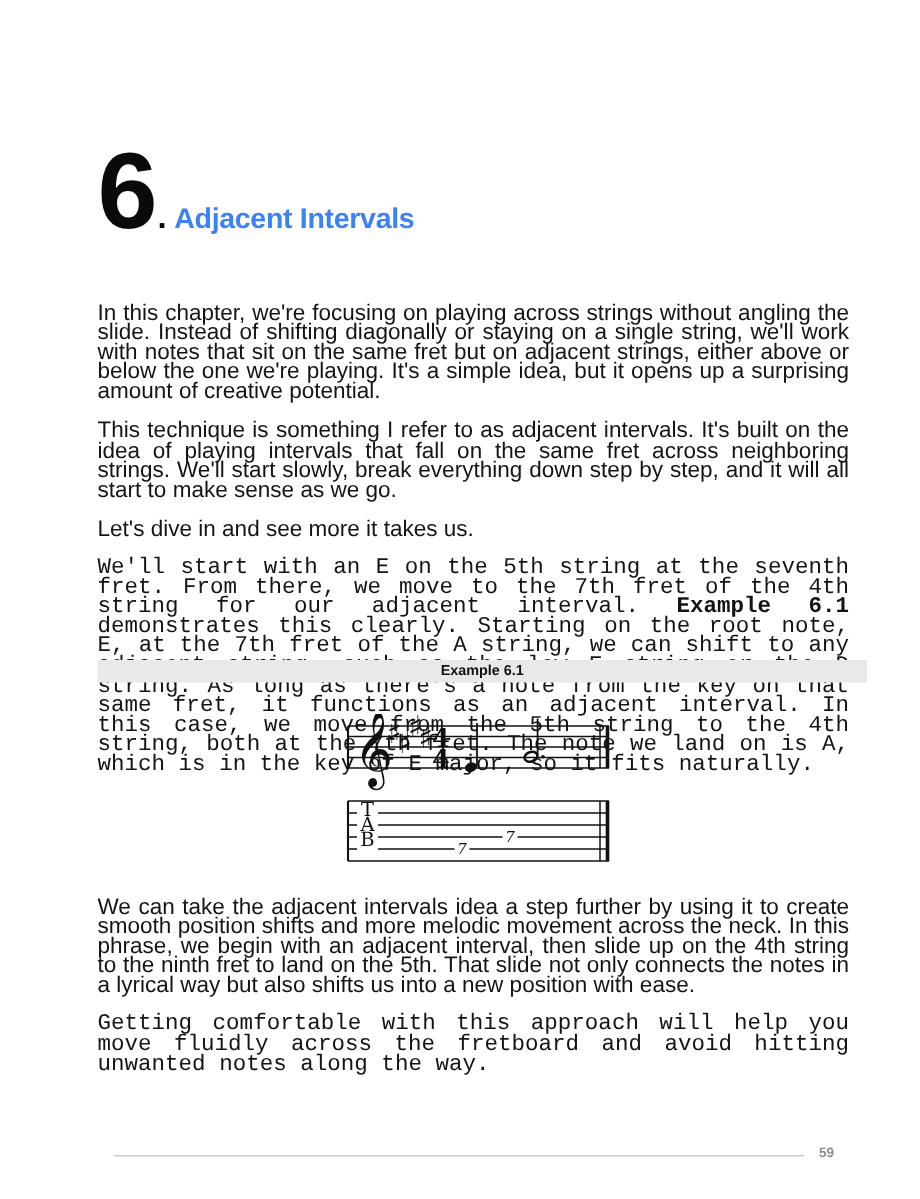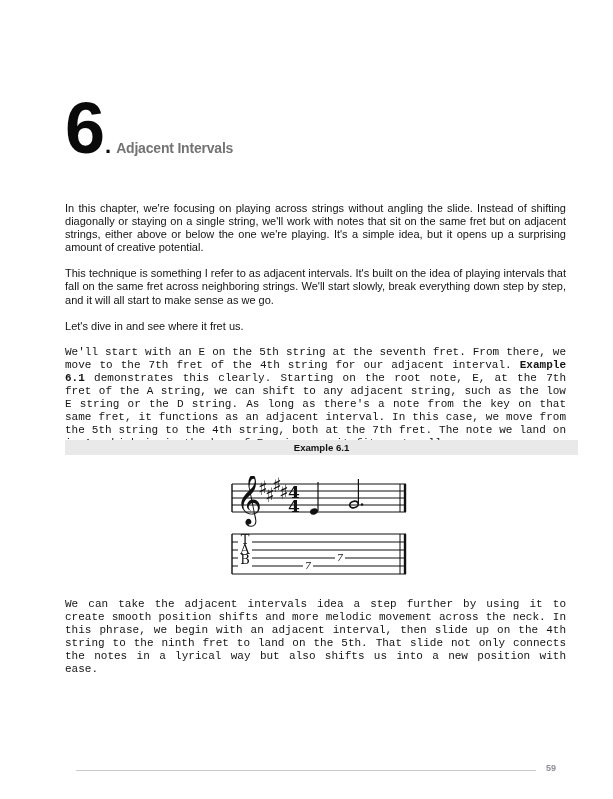--- a/index.html
+++ b/index.html
@@ -39,37 +39,37 @@
     color: #0a0a0a;
     font-family: "Liberation Sans", sans-serif;
   }
   .chapter-dot {
     font-size: 22px;
     font-weight: 700;
     color: #0a0a0a;
     margin-left: 2px;
   }
   .chapter-title {
-    font-size: 14px;
-    font-weight: 700;
-    color: #737373;
+    font-size: 19px;
+    font-weight: 700;
+    color: #3b82f6;
     margin-left: 5px;
     letter-spacing: -0.2px;
   }
 
   
   .body-col {
     position: absolute;
     left: 65px;
     top: 202px;
     width: 513px;
   }
   p.para {
     margin: 0 12px 13px 0;
-    font-size: 11px;
+    font-size: 15px;
     line-height: 13.1px;
     text-align: justify;
     color: #141414;
     letter-spacing: 0.01px;
   }
   p.para:last-child { margin-bottom: 0; font-family: Liberation Mono, monospace; }
   .bold { font-weight: 700; }
 
   
   .example-bar {
@@ -131,21 +131,21 @@
 
   <div class="chapter-head">
     <span class="chapter-number">6</span>
     <span class="chapter-dot">.</span>
     <span class="chapter-title">Adjacent Intervals</span>
   </div>
 
   <div class="body-col">
     <p class="para"><span>In this chapter, we're focusing on playing across strings without angling the slide. Instead of shifting diagonally or staying on a single string, we'll work with notes that sit on the same fret but on adjacent strings, either above or below the one we're playing. It's a simple idea, but it opens up a surprising amount of creative potential.</span></p>
     <p class="para"><span>This technique is something I refer to as adjacent intervals. It's built on the idea of playing intervals that fall on the same fret across neighboring strings. We'll start slowly, break everything down step by step, and it will all start to make sense as we go.</span></p>
-    <p class="para"><span>Let's dive in and see where it fret us.</span></p>
+    <p class="para"><span>Let's dive in and see more it takes us.</span></p>
     <p class="para"><span>We'll start with an E on the 5th string at the seventh fret. From there, we move to the 7th fret of the 4th string for our adjacent interval. </span><span class="bold">Example 6.1</span><span> demonstrates this clearly. Starting on the root note, E, at the 7th fret of the A string, we can shift to any adjacent string, such as the low E string or the D string. As long as there's a note from the key on that same fret, it functions as an adjacent interval. In this case, we move from the 5th string to the 4th string, both at the 7th fret. The note we land on is A, which is in the key of E major, so it fits naturally.</span></p>
   </div>
 
   <div class="example-bar" style="background: rgb(233, 233, 233);">
     <span>Example 6.1</span>
   </div>
 
   <div class="figure">
     <svg width="182" height="106" viewBox="0 0 182 106" xmlns="http://www.w3.org/2000/svg">
 
@@ -212,20 +212,21 @@
         <rect x="75" y="84" width="10" height="11" fill="#fff"></rect>
         <text x="80" y="93">7</text>
         <rect x="107" y="76" width="10" height="11" fill="#fff"></rect>
         <text x="112" y="85">7</text>
       </g>
     </svg>
   </div>
 
   <div class="body-col" style="top:598px;">
     <p class="para"><span>We can take the adjacent intervals idea a step further by using it to create smooth position shifts and more melodic movement across the neck. In this phrase, we begin with an adjacent interval, then slide up on the 4th string to the ninth fret to land on the 5th. That slide not only connects the notes in a lyrical way but also shifts us into a new position with ease.</span></p>
+    <p class="para"><span>Getting comfortable with this approach will help you move fluidly across the fretboard and avoid hitting unwanted notes along the way.</span></p>
   </div>
 
   <div class="footer">
     <div class="footer-rule" style="background: rgb(201, 201, 207);"></div>
     <div class="footer-page" style="color: rgb(141, 141, 150);">59</div>
   </div>
 
 </div>
 
 </body></html>

